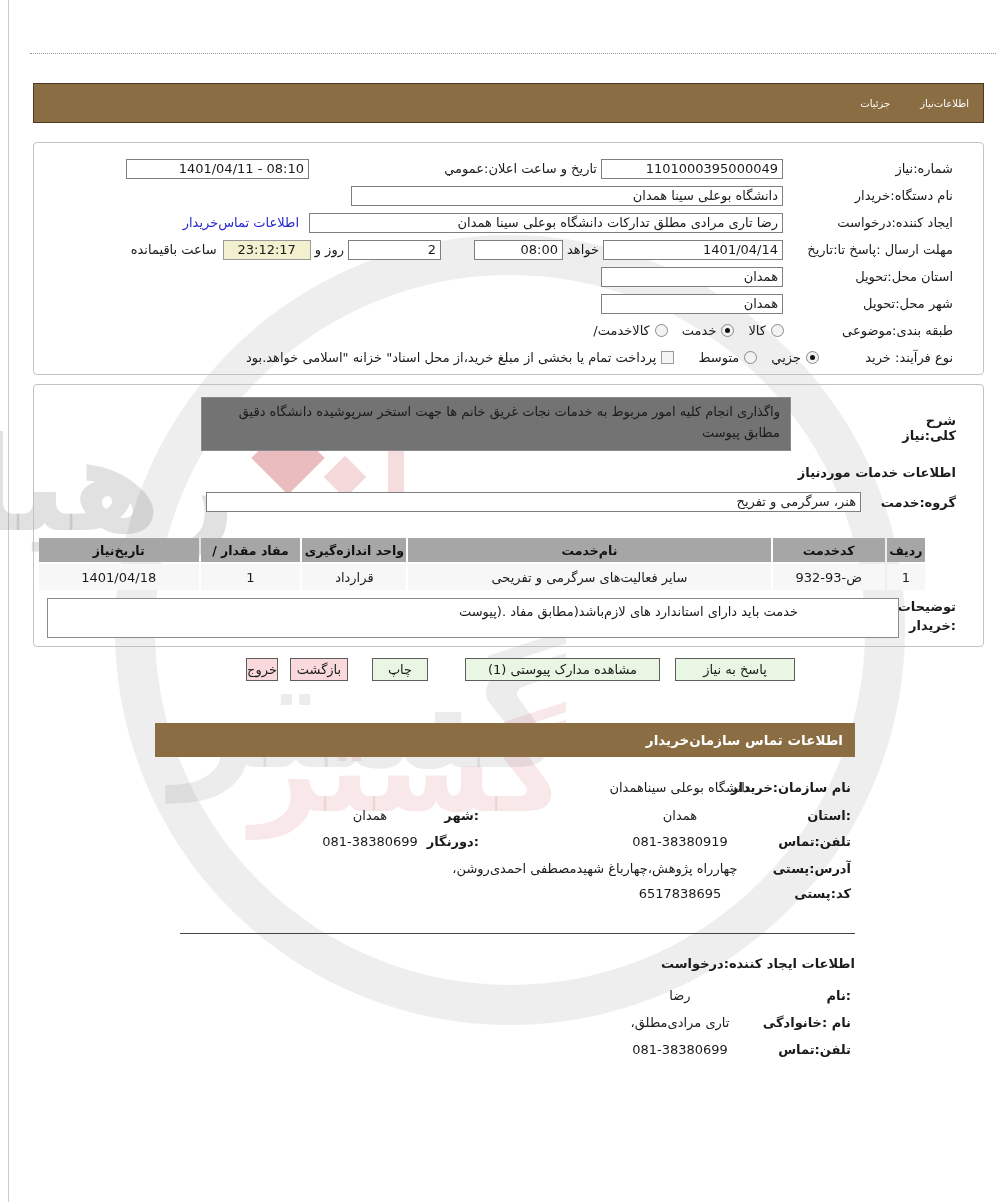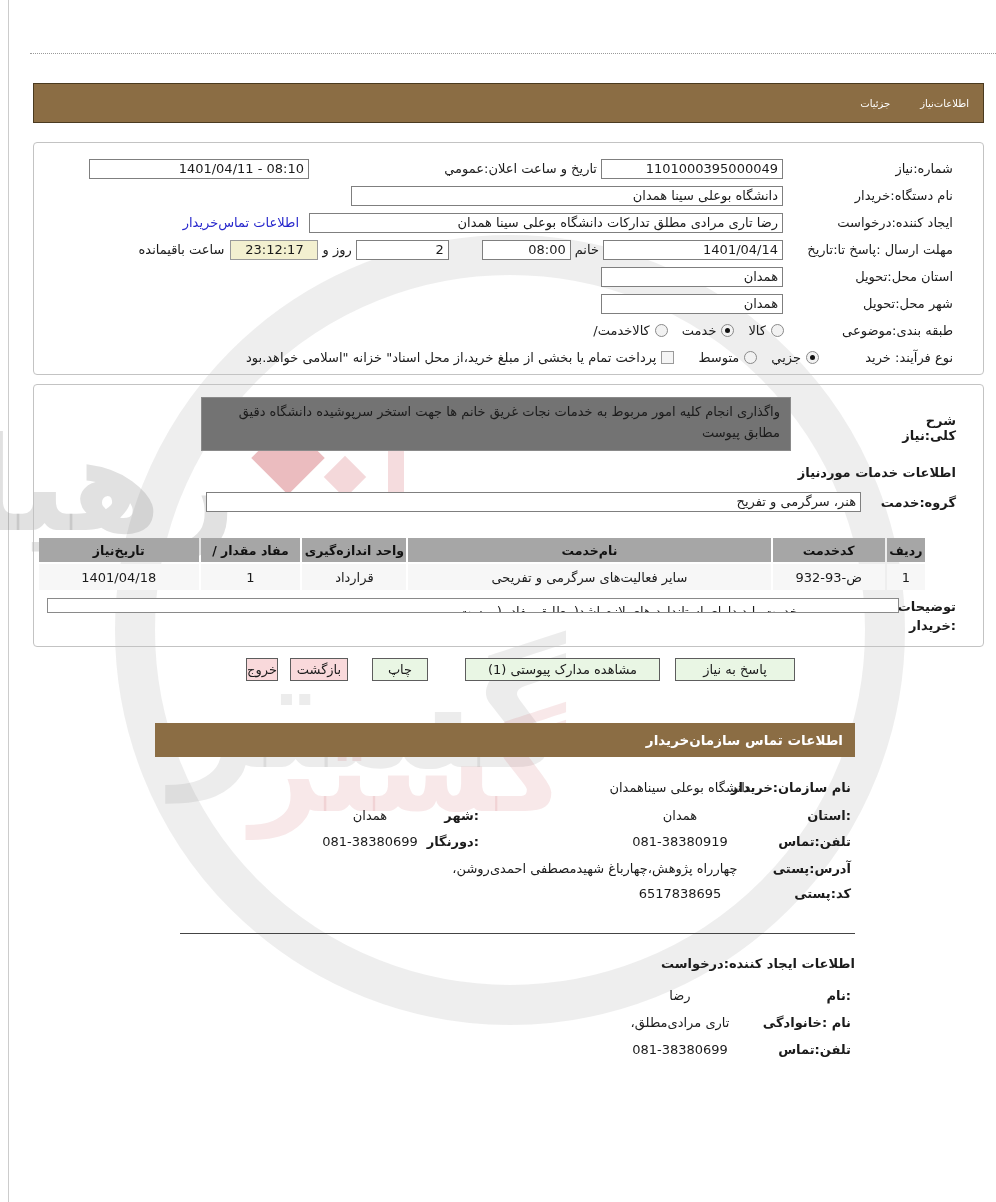--- a/index.html
+++ b/index.html
@@ -53,21 +53,21 @@
 
   .frow { display:flex; align-items:center; height:27px; direction:rtl; }
   .flabel { width:170px; text-align:right; flex:0 0 auto; }
   .flabel.w155 { width:155px; } .flabel.w120 { width:120px; }
   .inbox {
     border:1px solid #7f7f7f; background:#fff; height:20px; line-height:18px;
     padding:0 4px; text-align:right; overflow:hidden; white-space:nowrap; flex:0 0 auto;
   }
   .w182 { width:182px; } .w542 { width:432px; } .w474 { width:474px; }
   .w180 { width:180px; } .w89 { width:89px; } .w93 { width:93px; }
-  .w88 { width:88px; } .w192 { width:220px; } .w655 { width:655px; }
+  .w88 { width:88px; } .w192 { width:183px; } .w655 { width:655px; }
   .hl { background:#f3f0d0; border:1px solid #9a9a9a; text-align:center; }
   .minor { margin-right:4px; flex:0 0 auto; }
   .link { color:#2626cc; cursor:pointer; margin-right:10px; white-space:nowrap; }
 
   .radio { width:13px; height:13px; border:1px solid #8a8a8a; border-radius:50%; background:#f2f2f2; flex:0 0 auto; position:relative; }
   .radio.checked::after { content:""; position:absolute; left:3px; top:3px; width:5px; height:5px; border-radius:50%; background:#111; }
   .checkbox { width:13px; height:13px; border:1px solid #9a9a9a; background:#f5f5f5; flex:0 0 auto; }
   .opt { display:flex; align-items:center; gap:5px; margin-right:14px; }
   .opt:first-of-type { margin-right:4px; }
 
@@ -80,21 +80,21 @@
   .grouprow { display:flex; direction:rtl; align-items:center; margin-top:12px; }
   .grouplabel { width:95px; font-weight:bold; text-align:right; flex:0 0 auto; }
 
   table.svc { margin:24px 29px 0 0; width:890px; border-collapse:separate; border-spacing:2px; table-layout:fixed; direction:rtl; }
   table.svc th { background:#a6a6a6; color:#111; font-weight:bold; font-size:12.5px; height:24px; text-align:center; }
   table.svc td { background:#f7f7f7; height:26px; text-align:center; font-size:13px; }
   .c-row{width:38px}.c-code{width:111px}.c-name{width:359px}.c-unit{width:103px}.c-qty{width:99px}.c-date{width:158px}
 
   .notesrow { display:flex; direction:rtl; align-items:flex-start; margin-top:6px; }
   .noteslabel { width:57px; font-weight:bold; text-align:right; line-height:1.45; flex:0 0 auto; }
-  .notesbox { width:852px; height:15px; border:1px solid #8a8a8a; background:#fff; line-height:26px;
+  .notesbox { width:852px; height:40px; border:1px solid #8a8a8a; background:#fff; line-height:26px;
               text-align:right; padding:0 100px 0 4px; overflow:hidden; white-space:nowrap; }
 
   
   .btnrow { position:absolute; left:0; right:0; top:658px; display:flex; direction:rtl; padding-right:201px; }
   .btn { height:23px; line-height:21px; text-align:center; border:1px solid #5d5d5d; font-size:13px; cursor:pointer; flex:0 0 auto; }
   .btn.green { background:#e9f6e4; }
   .btn.pink { background:#f9d9db; }
   .b-respond{width:120px} .b-attach{width:195px;margin-right:15px} .b-print{width:56px;margin-right:37px}
   .b-back{width:58px;margin-right:24px} .b-exit{width:32px;margin-right:12px}
 
@@ -143,21 +143,21 @@
       <div class="inbox w542">دانشگاه بوعلی سینا همدان</div>
     </div>
     <div class="frow">
       <span class="flabel">ایجاد کننده:درخواست</span>
       <div class="inbox w474">رضا تاری مرادی مطلق تدارکات دانشگاه بوعلی سینا همدان</div>
       <span class="link">اطلاعات تماس‌خریدار</span>
     </div>
     <div class="frow">
       <span class="flabel">مهلت ارسال :پاسخ تا:تاریخ</span>
       <div class="inbox w180">1401/04/14</div>
-      <span class="minor">خانم</span>
+      <span class="minor">خواهد</span>
       <div class="inbox w89 minor">08:00</div>
       <div class="inbox w93" style="margin-right:33px;">2</div>
       <span class="minor">روز و</span>
       <div class="inbox w88 hl minor">23:12:17</div>
       <span class="minor" style="margin-right:6px;text-align:right;">ساعت باقیمانده</span>
     </div>
     <div class="frow">
       <span class="flabel">استان محل:تحویل</span>
       <div class="inbox w182">همدان</div>
     </div>

